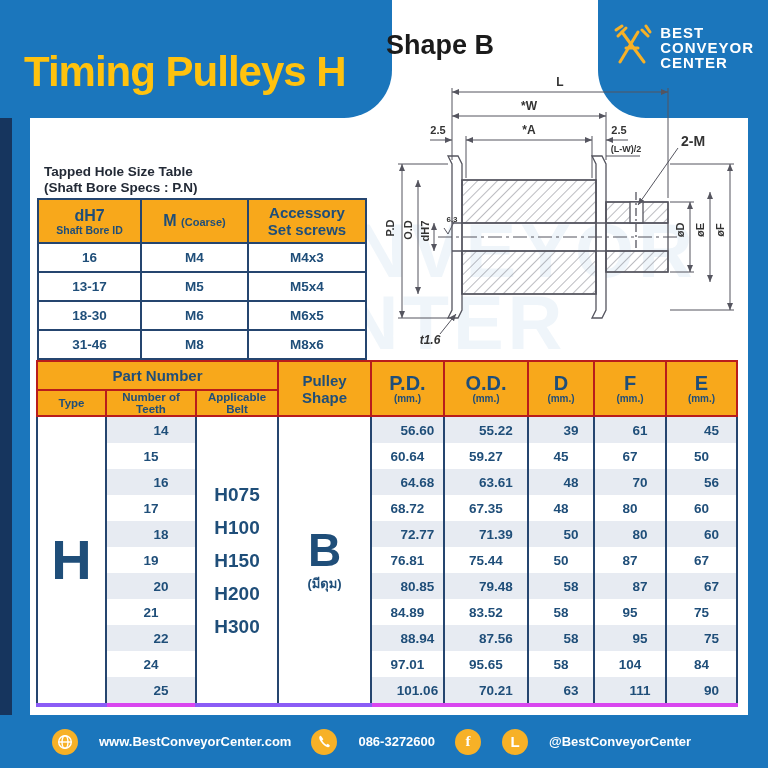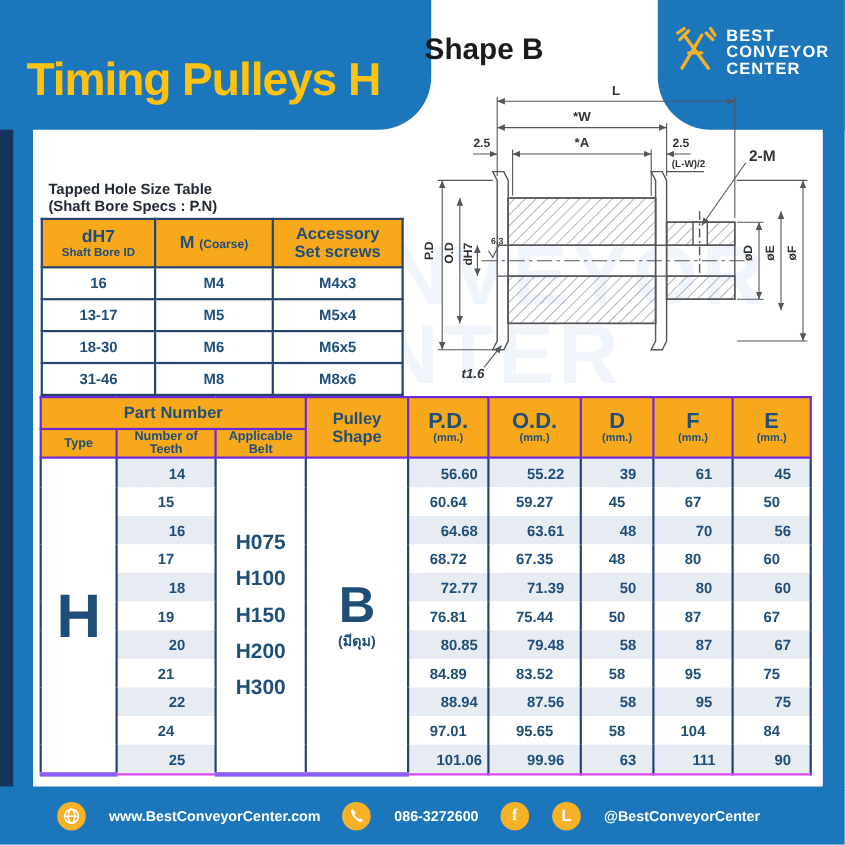--- a/index.html
+++ b/index.html
@@ -22,26 +22,26 @@
   #tapped-title{left:44px;top:164px;font-size:13.5px;font-weight:800;color:#232a36;line-height:16px;}
   table{border-collapse:collapse;}
   #tapped{left:37px;top:198px;}
   #tapped th,#tapped td{border:2px solid #25456F;text-align:center;padding:0;}
   #tapped th{background:#F8A81B;color:#1F4E79;height:42px;}
   #tapped td{height:27px;background:#fff;color:#1F4E79;font-weight:700;font-size:13.5px;}
   .h-main{font-size:16px;font-weight:800;display:block;line-height:17px;}
   .h-sub{font-size:10.5px;font-weight:800;display:block;line-height:12px;}
   
   #main{left:36px;top:360px;table-layout:fixed;}
-  #main th{background:#F8A81B;color:#1F4E79;border:2px solid #6d28d9;padding:0;}
+  #main th{background:#F8A81B;color:#1F4E79;border:2px solid #b91c1c;padding:0;}
   #main td{border-left:2px solid #25456F;border-right:2px solid #25456F;border-bottom:0;border-top:0;
            text-align:center;color:#1F4E79;font-weight:700;font-size:13.5px;padding:0;height:26px;background:#fff;}
   #main tr.shade td.num{background:#E7EBF2;padding-left:20px;}
   #main td.span-cell{background:#fff;border-bottom:4px solid #8b5cf6;}
-  #main tr:last-child td{border-bottom:2px solid #d946ef;}
+  #main tr:last-child td{border-bottom:4px solid #d946ef;}
   .pn-h{font-size:15px;font-weight:800;height:27px;}
   .sub-h{font-size:11.5px;font-weight:800;height:23px;}
   .dim-main{font-size:20px;font-weight:800;line-height:20px;display:block;}
   .dim-sub{font-size:10px;font-weight:800;line-height:11px;display:block;}
   .big-type{font-size:56px;font-weight:800;line-height:56px;}
   .big-shape{font-size:46px;font-weight:800;line-height:46px;}
   .shape-sub{font-size:13px;font-weight:700;}
   .belt-item{font-size:19px;font-weight:800;line-height:33px;}
   
   #wm-thai{left:60px;top:398px;width:680px;font-size:44px;font-weight:800;color:rgba(27,118,188,0.16);white-space:nowrap;}
@@ -358,21 +358,21 @@
         <td class="num">24</td>
         <td class="num">97.01</td>
         <td class="num">95.65</td>
         <td class="num">58</td>
         <td class="num">104</td>
         <td class="num">84</td>
       </tr>
   <tr class="shade">
         <td class="num">25</td>
         <td class="num">101.06</td>
-        <td class="num">99.96</td>
+        <td class="num">70.21</td>
         <td class="num">63</td>
         <td class="num">111</td>
         <td class="num">90</td>
       </tr>
 </tbody>
   </table>
 
 <div class="abs" id="footer">
   <div class="f-item">
     <span class="f-circle">

